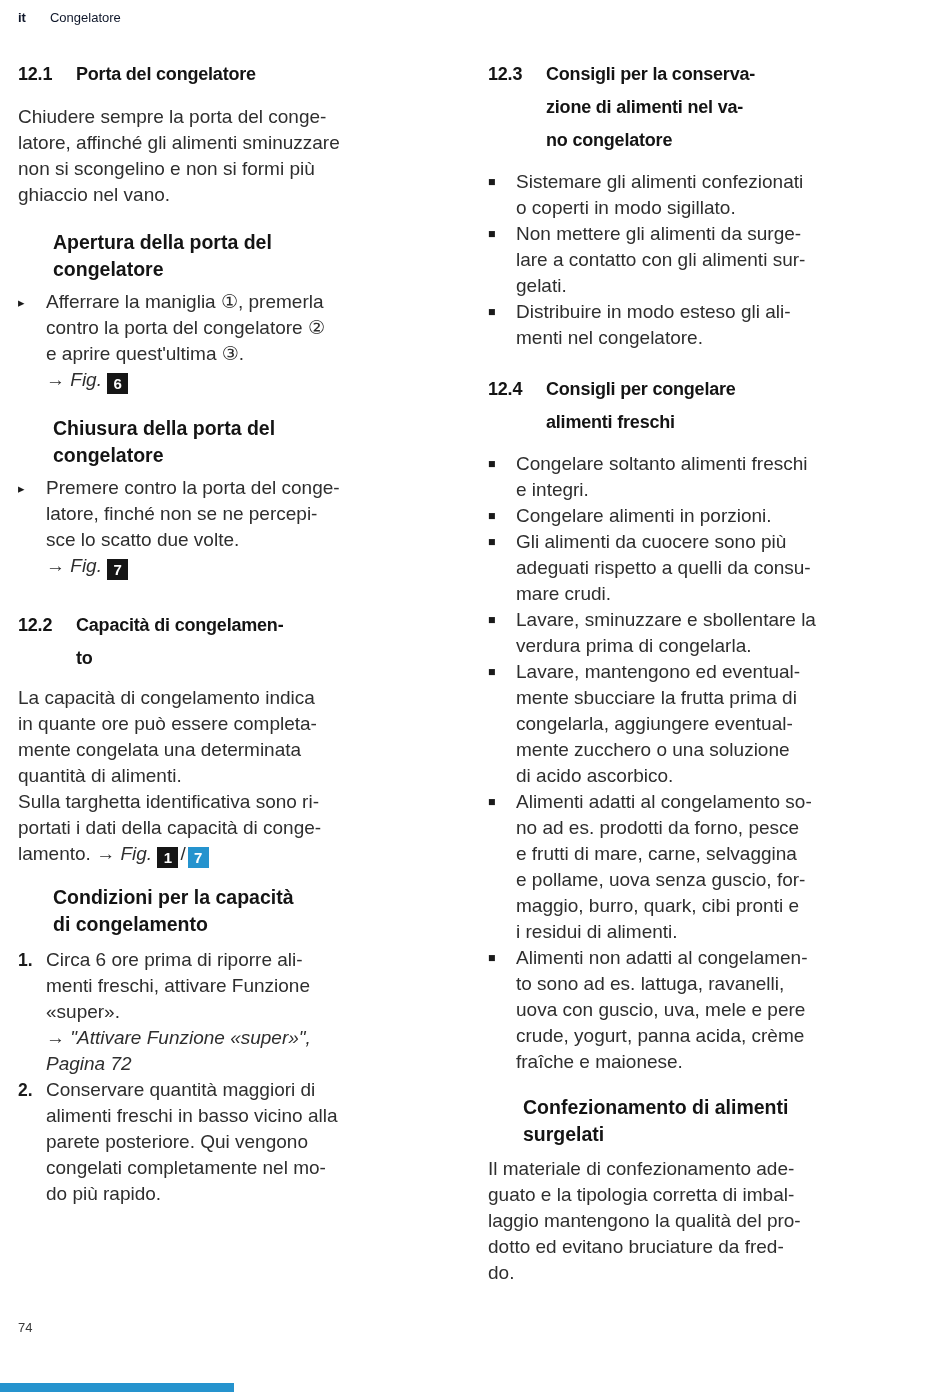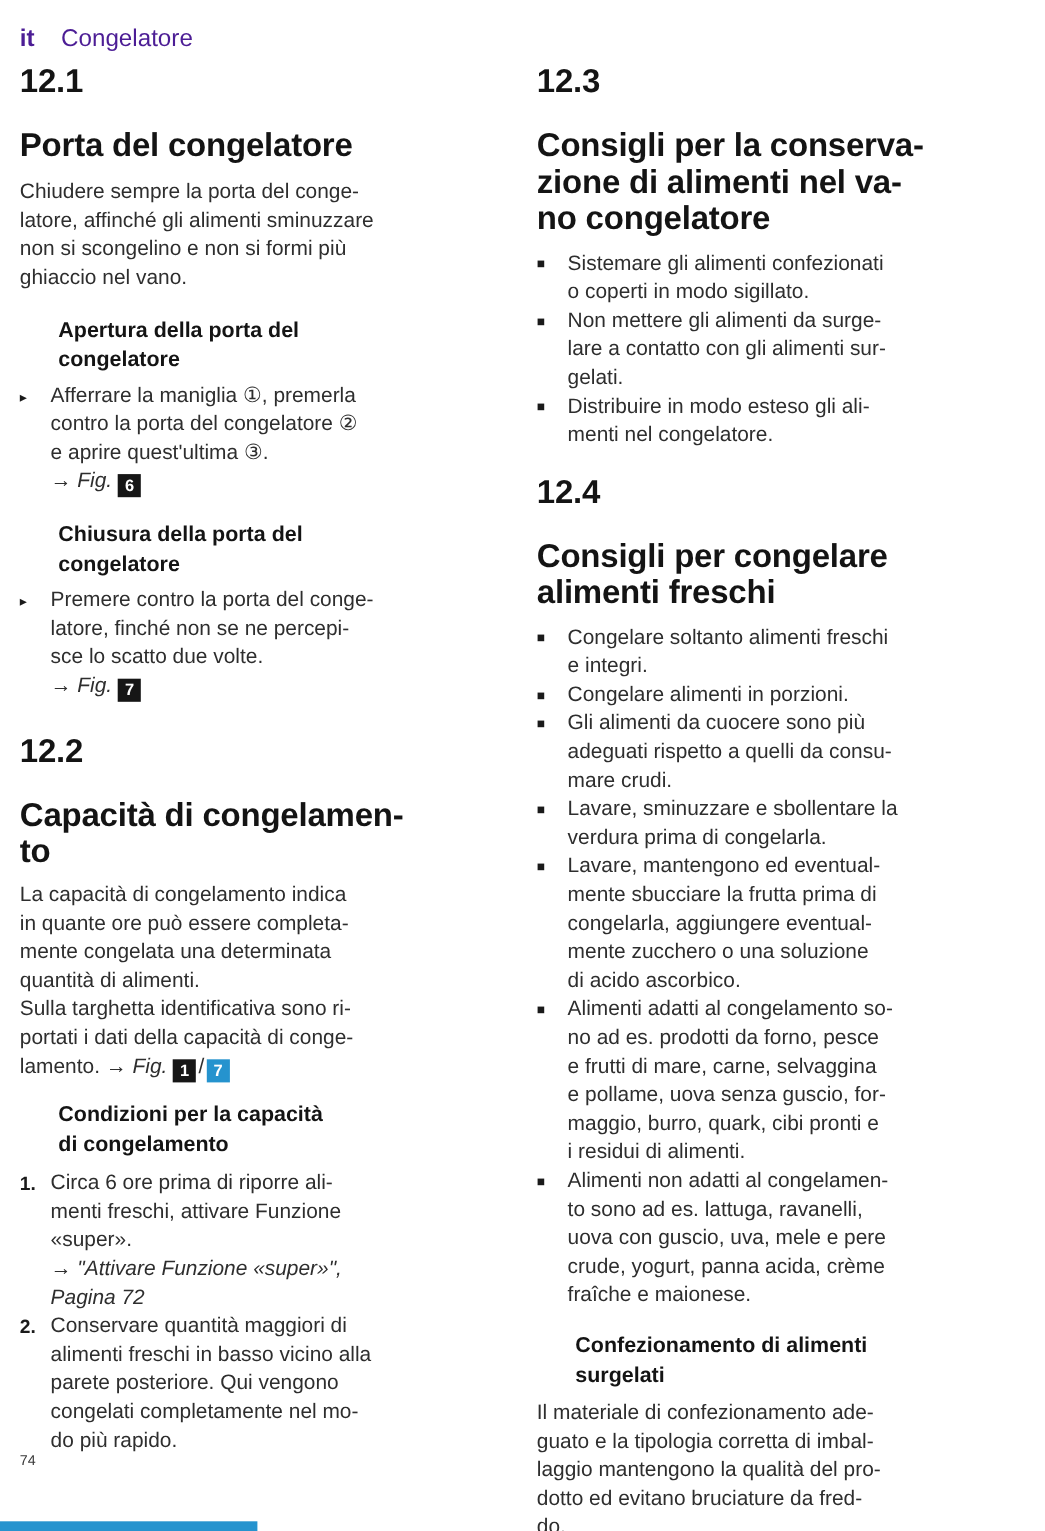--- a/index.html
+++ b/index.html
@@ -1,25 +1,25 @@
 <!DOCTYPE html>
 <html><head>
 <meta charset="utf-8">
 <style>
   html,body{margin:0;padding:0;background:#ffffff;}
   .page{
     position:relative;width:950px;height:1392px;background:#ffffff;overflow:hidden;
     font-family:"Liberation Sans","DejaVu Sans",sans-serif;color:#2e2e2e;
   }
-  .hdr{position:absolute;top:22px;left:18px;font-size:22px;color:#4c1d95;}
+  .hdr{position:absolute;top:10px;left:18px;font-size:13px;color:#0f172a;}
   .hdr .lang{font-weight:bold;margin-right:24px;}
   .col{position:absolute;top:0;}
   .col-left{left:18px;width:424px;}
   .col-right{left:488px;width:452px;}
-  .h2{display:flex;font-weight:bold;color:#141414;font-size:30px;line-height:33px;letter-spacing:-0.2px;flex-direction:column;}
+  .h2{display:flex;font-weight:bold;color:#141414;font-size:18px;line-height:33px;letter-spacing:-0.2px;}
   .h2 .num{flex:0 0 58px;}
   .h2 .ttl{white-space:pre-line;}
   .h3{font-weight:bold;color:#141414;font-size:19.5px;line-height:27px;white-space:pre-line;margin-left:35px;}
   .para{font-size:19px;line-height:26px;white-space:pre-line;}
   .bullet{display:flex;font-size:19px;line-height:26px;}
   .bullet .mk{flex:0 0 28px;color:#1a1a1a;}
   .bullet.tri .mk{font-size:13px;transform:translateY(1px);}
   .bullet.sq .mk{font-size:12.5px;}
   .bullet .tx{white-space:pre-line;}
   .oli{display:flex;font-size:19px;line-height:26px;}

